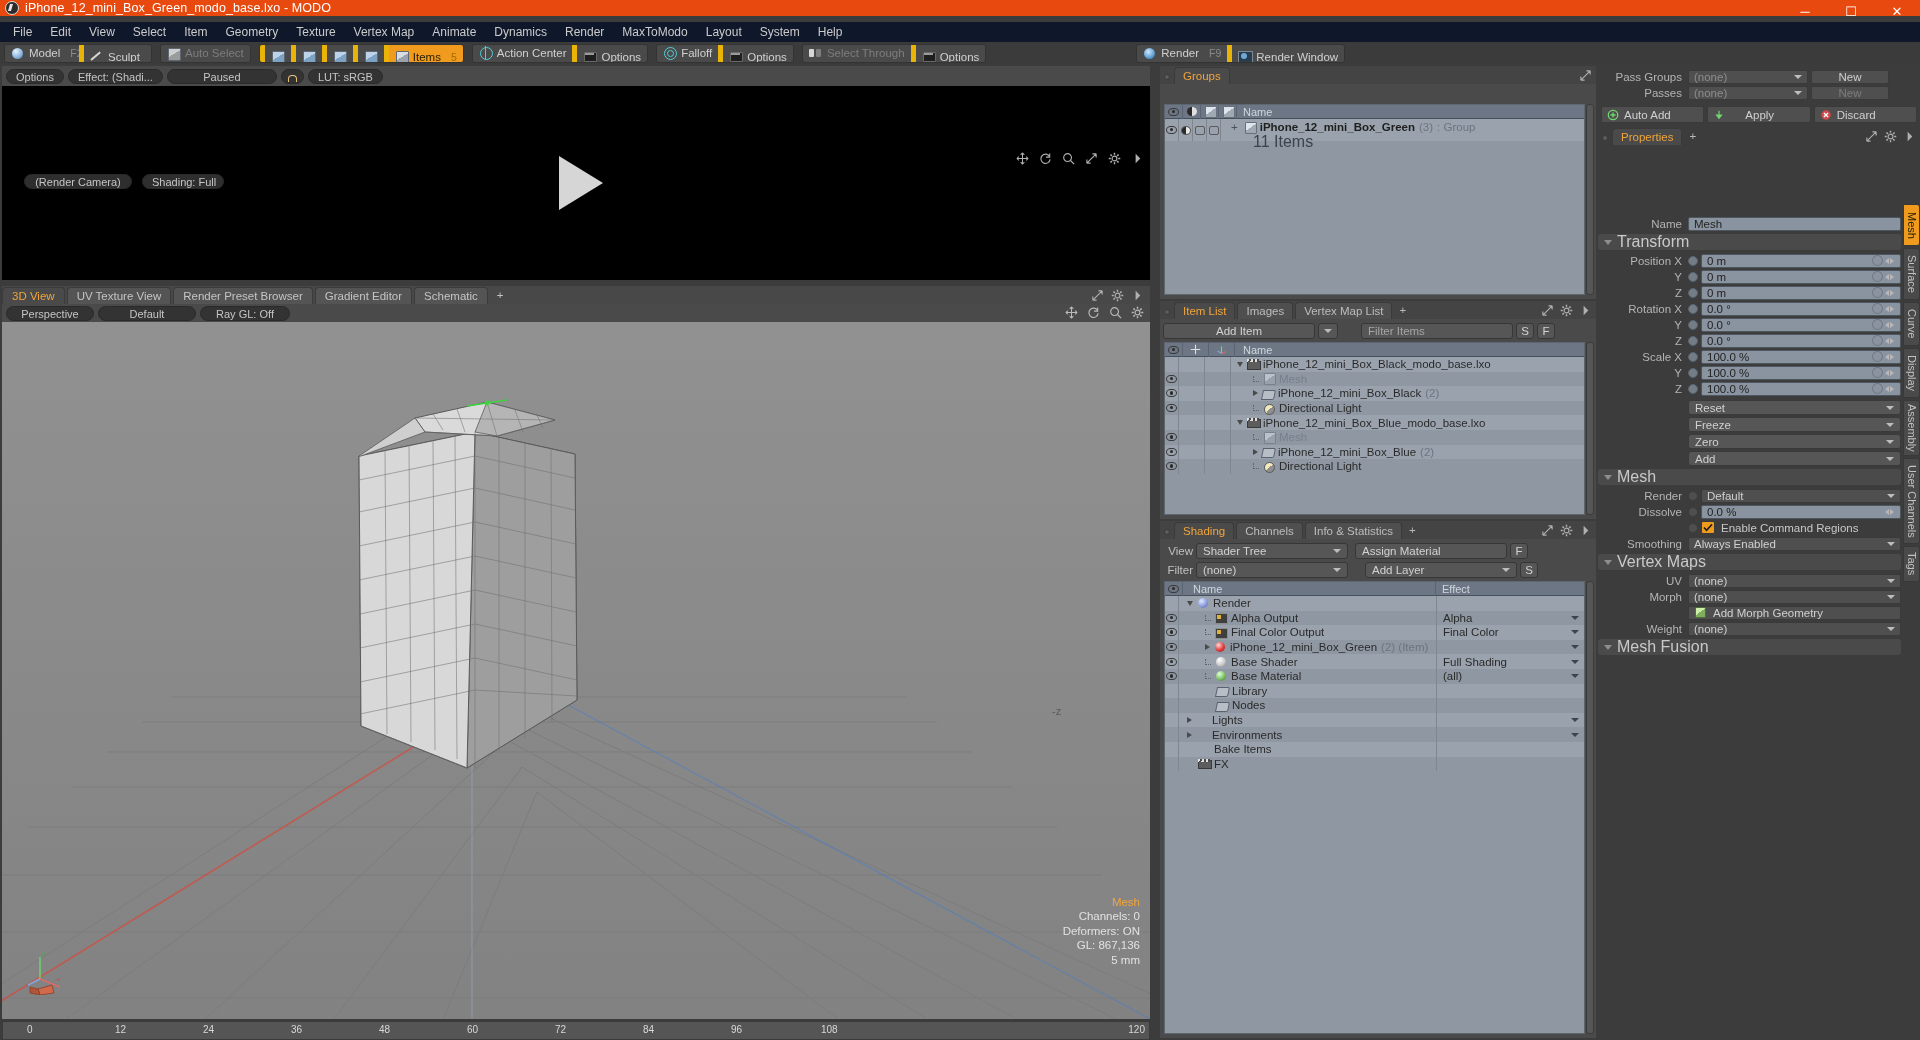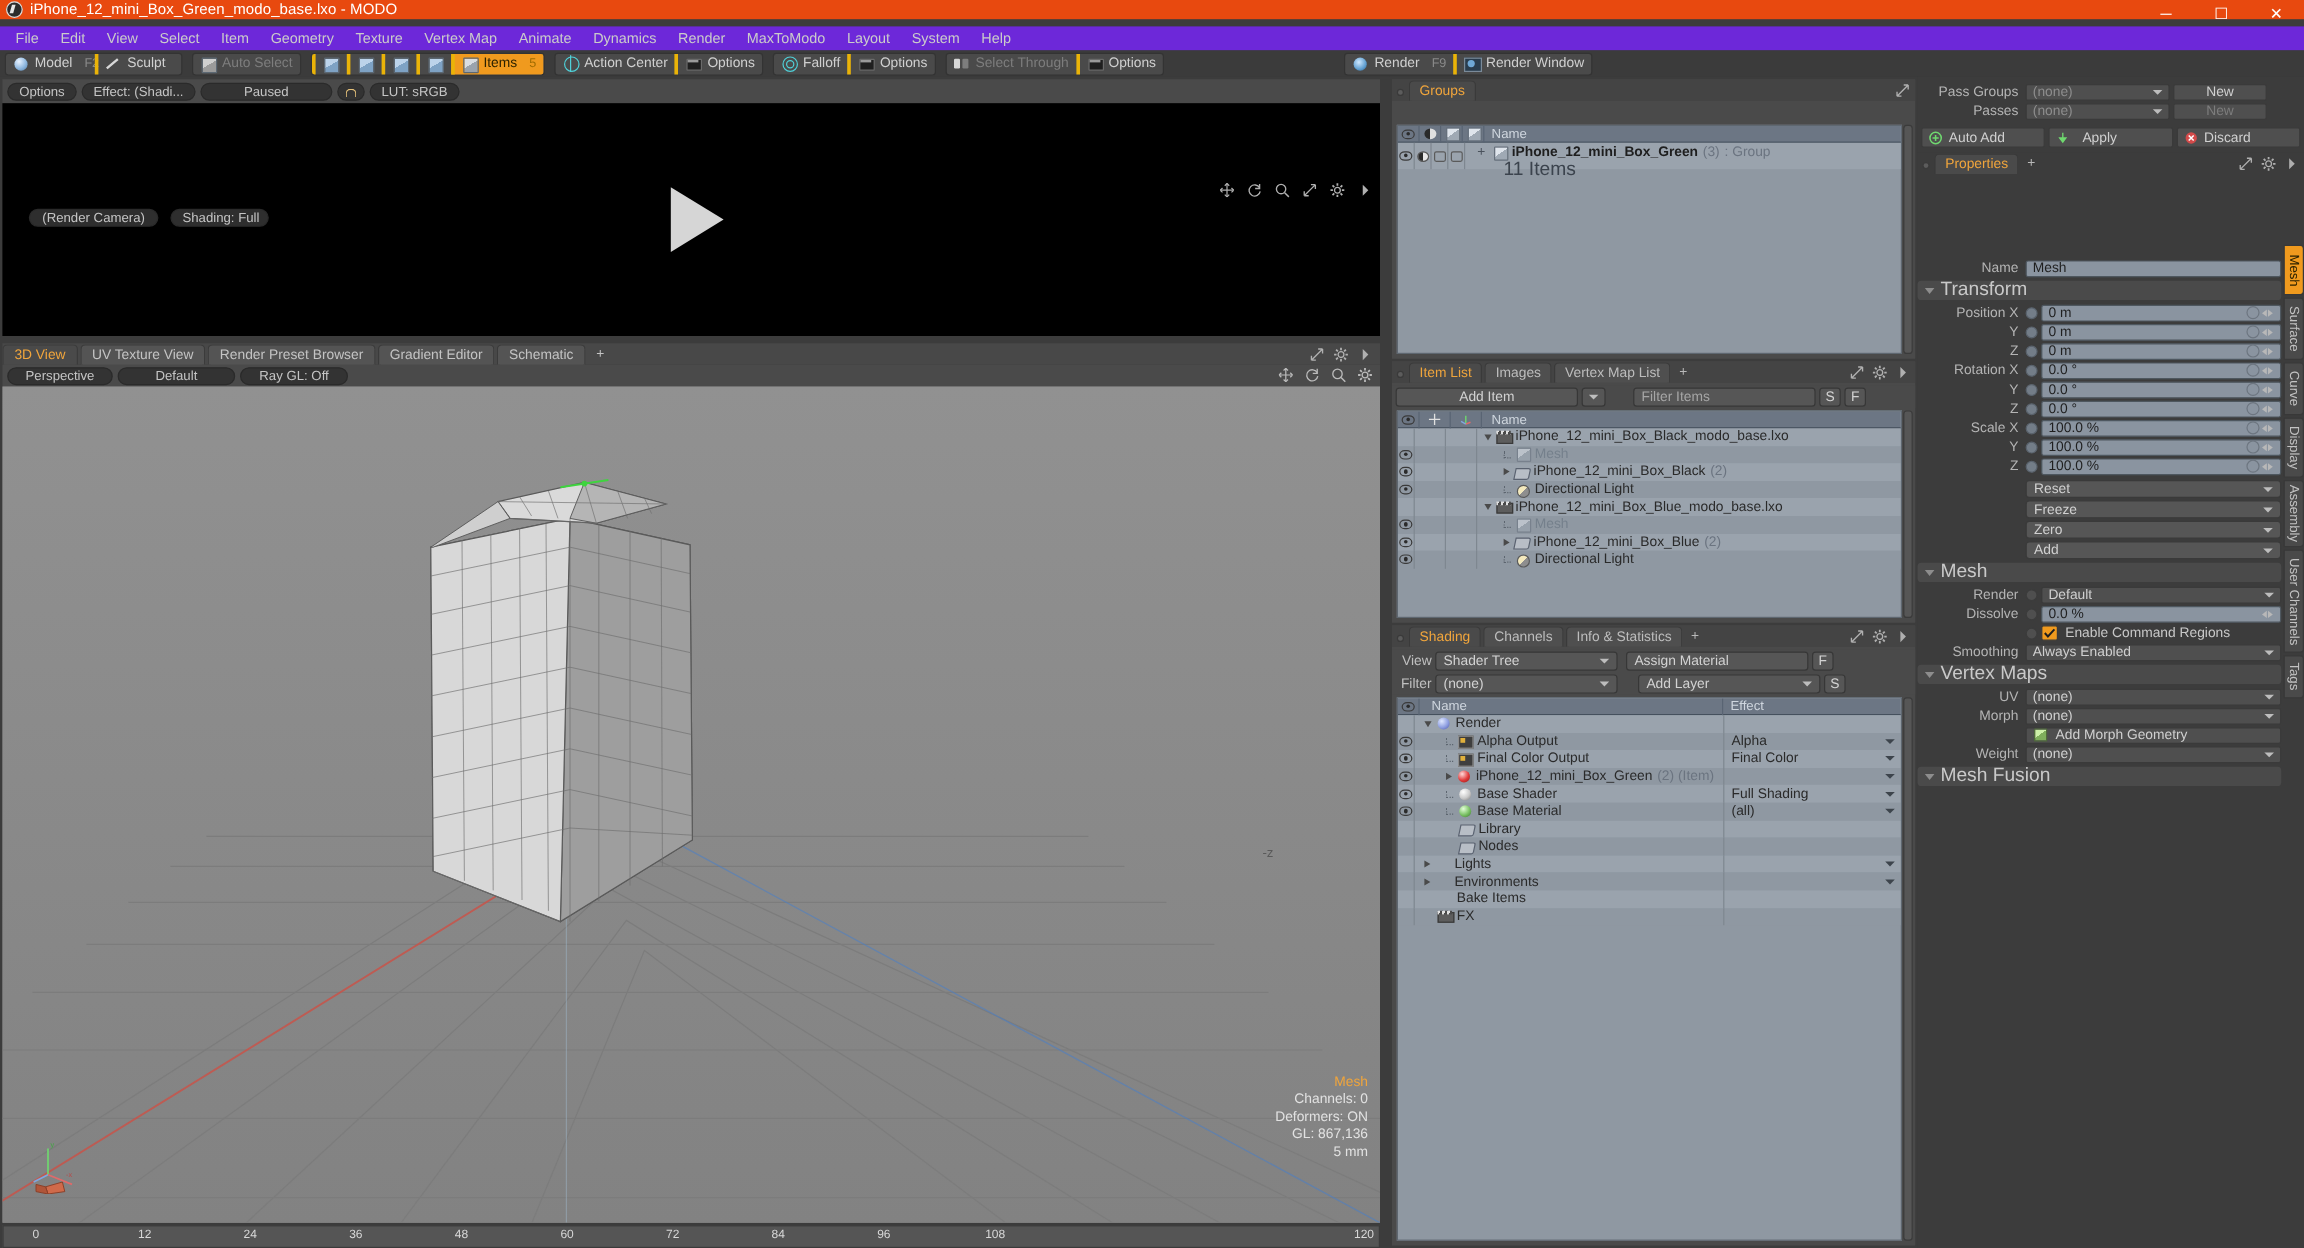--- a/index.html
+++ b/index.html
@@ -32,41 +32,41 @@
   .titlebar .title { color: #ffffff; font-size: 12.5px; letter-spacing: .1px; }
   .win-btns { position: absolute; right: 0; top: 0; height: 22px; display: flex; }
   .win-btn {
     width: 46px; height: 22px; display: flex; align-items: center; justify-content: center;
     color: #ffffff; font-size: 13px; line-height: 1;
   }
 
   
   .menubar {
     position: absolute; left: 0; top: 22px; width: 1920px; height: 20px;
-    background: #6d28d9; display: flex; align-items: flex-start; padding-left: 4px;
+    background: #0f172a; display: flex; align-items: flex-start; padding-left: 4px;
   }
   .menubar .mi {
     padding: 0 9px; height: 20px; line-height: 20px; color: #cbcbcb; font-size: 12px;
   }
 
   
   .modebar {
     position: absolute; left: 0; top: 42px; width: 1920px; height: 22px;
     background: #3b3b3b; display: flex; align-items: center;
   }
   .tbgroup {
     display: flex; align-items: center; height: 19px;
     background: #4a4a4a; border: 1px solid #333; border-radius: 3px;
     margin: 0 4px; overflow: hidden;
   }
   .tbbtn {
     display: flex; align-items: center; height: 19px; padding: 0 6px;
     color: #d0d0d0; font-size: 11.5px; white-space: nowrap; gap: 4px;
   }
-  .tbbtn.sep { border-left: 3px solid #eab308; }
+  .tbbtn.sep { border-left: 5px solid #eab308; align-items: flex-end; }
   .tbbtn.on { background: #f09a1e; color: #2b2200; }
   .tbbtn.dim { color: #7d7d7d; }
   .tbbtn .key { color: #8a8a8a; font-size: 10.5px; margin-left: 6px; }
   .tbbtn.on .key { color: #a06c00; }
   .ic { width: 14px; height: 13px; flex: none; display: inline-block; position: relative; }
   
   .ic-cube::before {
     content:""; position:absolute; left:1px; top:1px; width:11px; height:11px;
     background: linear-gradient(150deg,#d9dde2 0 45%, #9aa3ad 45% 100%);
     border:1px solid #5c6873; border-radius:1px;
@@ -1105,21 +1105,21 @@
       </div>
 
       <div style="display:flex;gap:3px;padding:5px 3px 4px 3px">
         <div class="pfield dark" style="height:17px;gap:5px">
           <svg width="12" height="12" viewBox="0 0 14 14">
               <circle cx="7" cy="7" r="5.5" stroke="#6fd86f" stroke-width="1.5" fill="none"></circle>
               <path d="M7 4v6M4 7h6" stroke="#6fd86f" stroke-width="1.5"></path>
             </svg>
           <span>Auto Add</span>
         </div>
-        <div class="pfield dark" style="height:17px;gap:10px">
+        <div class="pfield dark" style="height:17px;gap:20px">
           <svg width="12" height="12" viewBox="0 0 14 14">
               <path d="M7 2v7M4 7l3 4 3-4z" stroke="#6fd86f" fill="#6fd86f" stroke-width="1.3"></path>
             </svg>
           <span>Apply</span>
         </div>
         <div class="pfield dark" style="height:17px;gap:5px">
           <svg width="12" height="12" viewBox="0 0 14 14">
               <circle cx="7" cy="7" r="5.5" fill="#d34a4a"></circle>
               <path d="M4.6 4.6l4.8 4.8M9.4 4.6l-4.8 4.8" stroke="#fff" stroke-width="1.5"></path>
             </svg>

